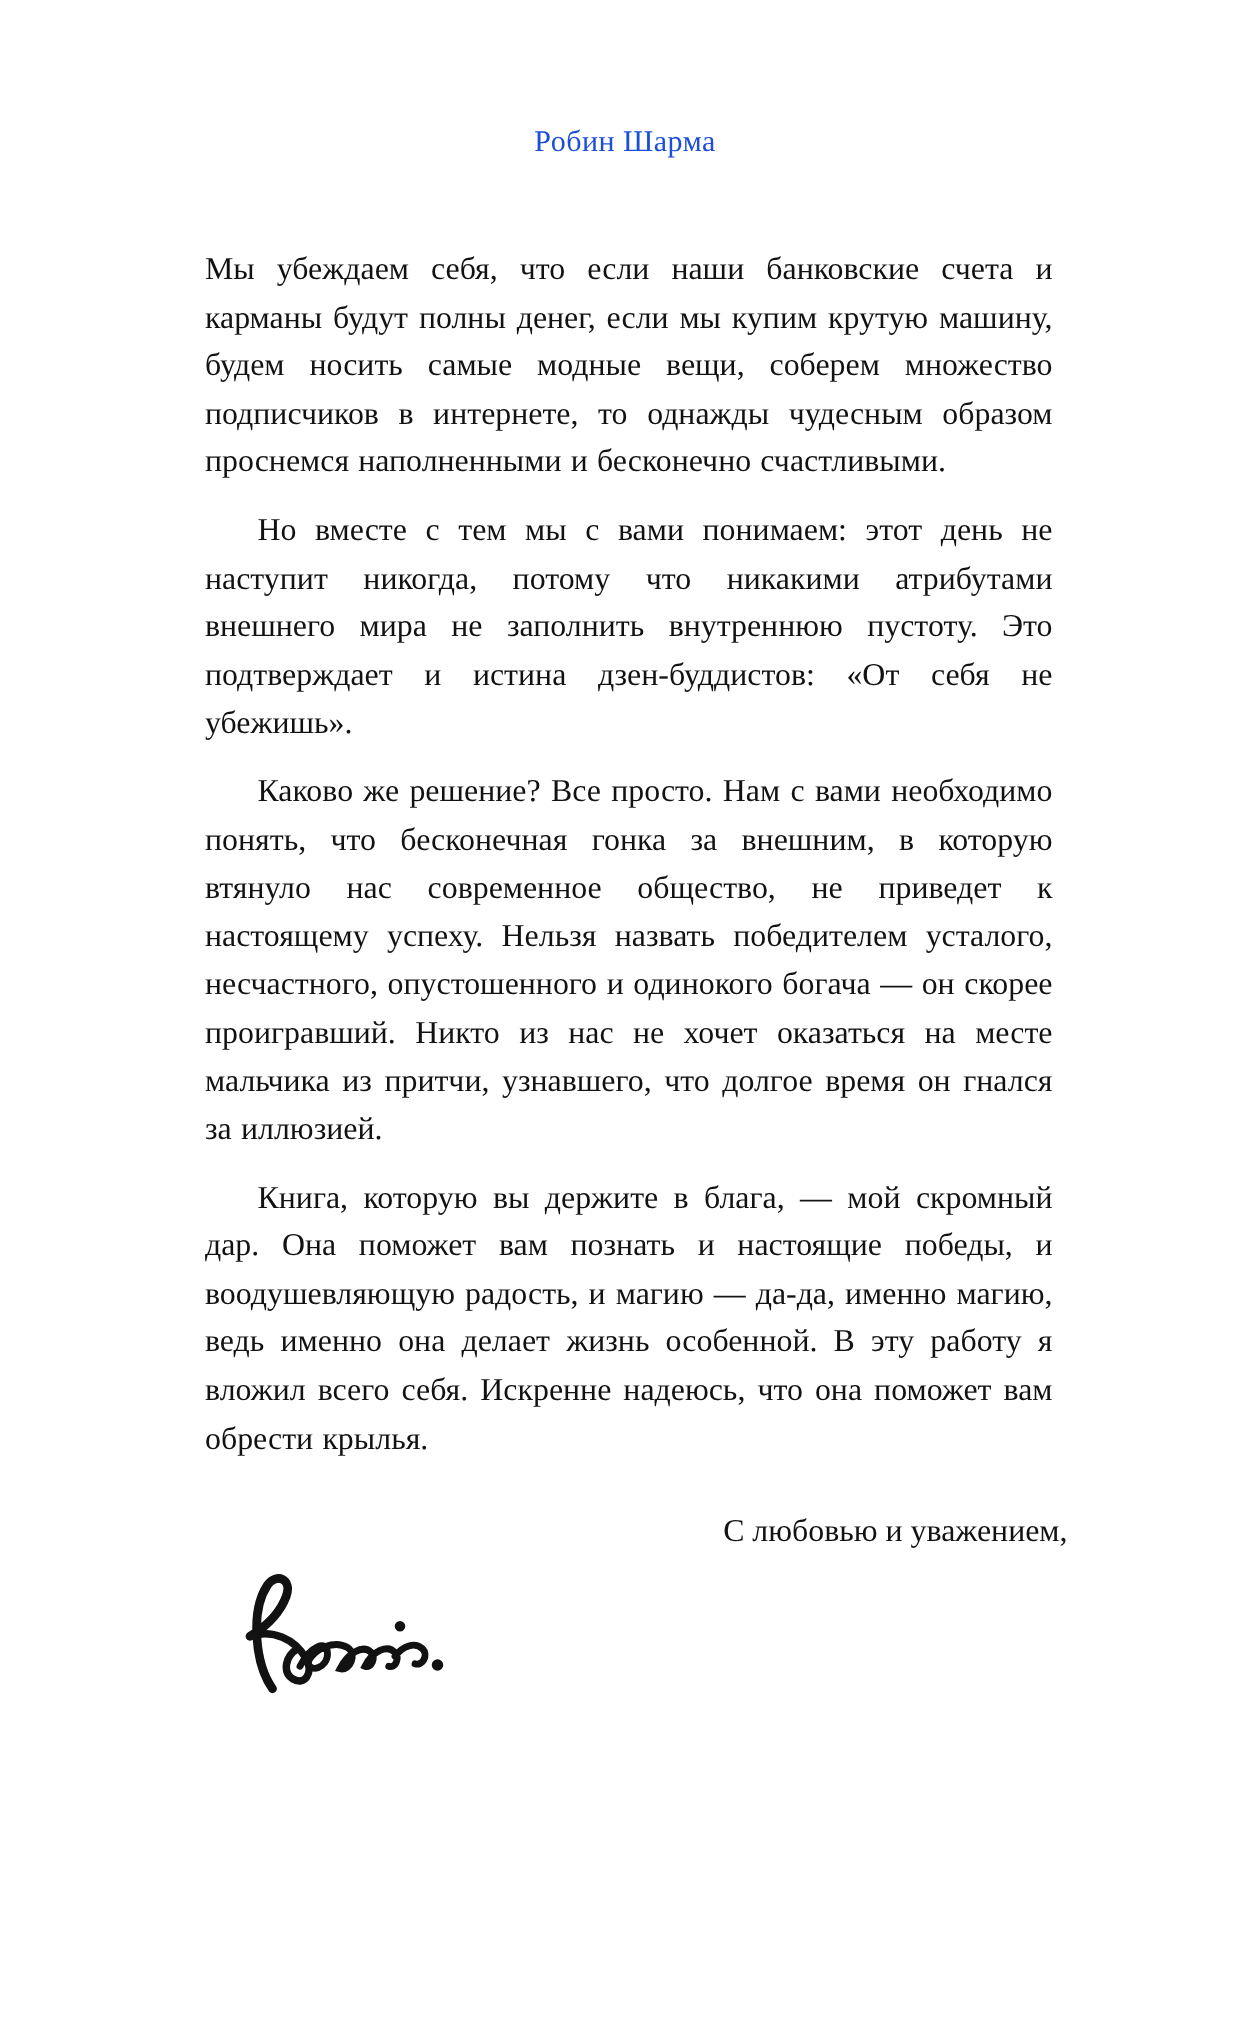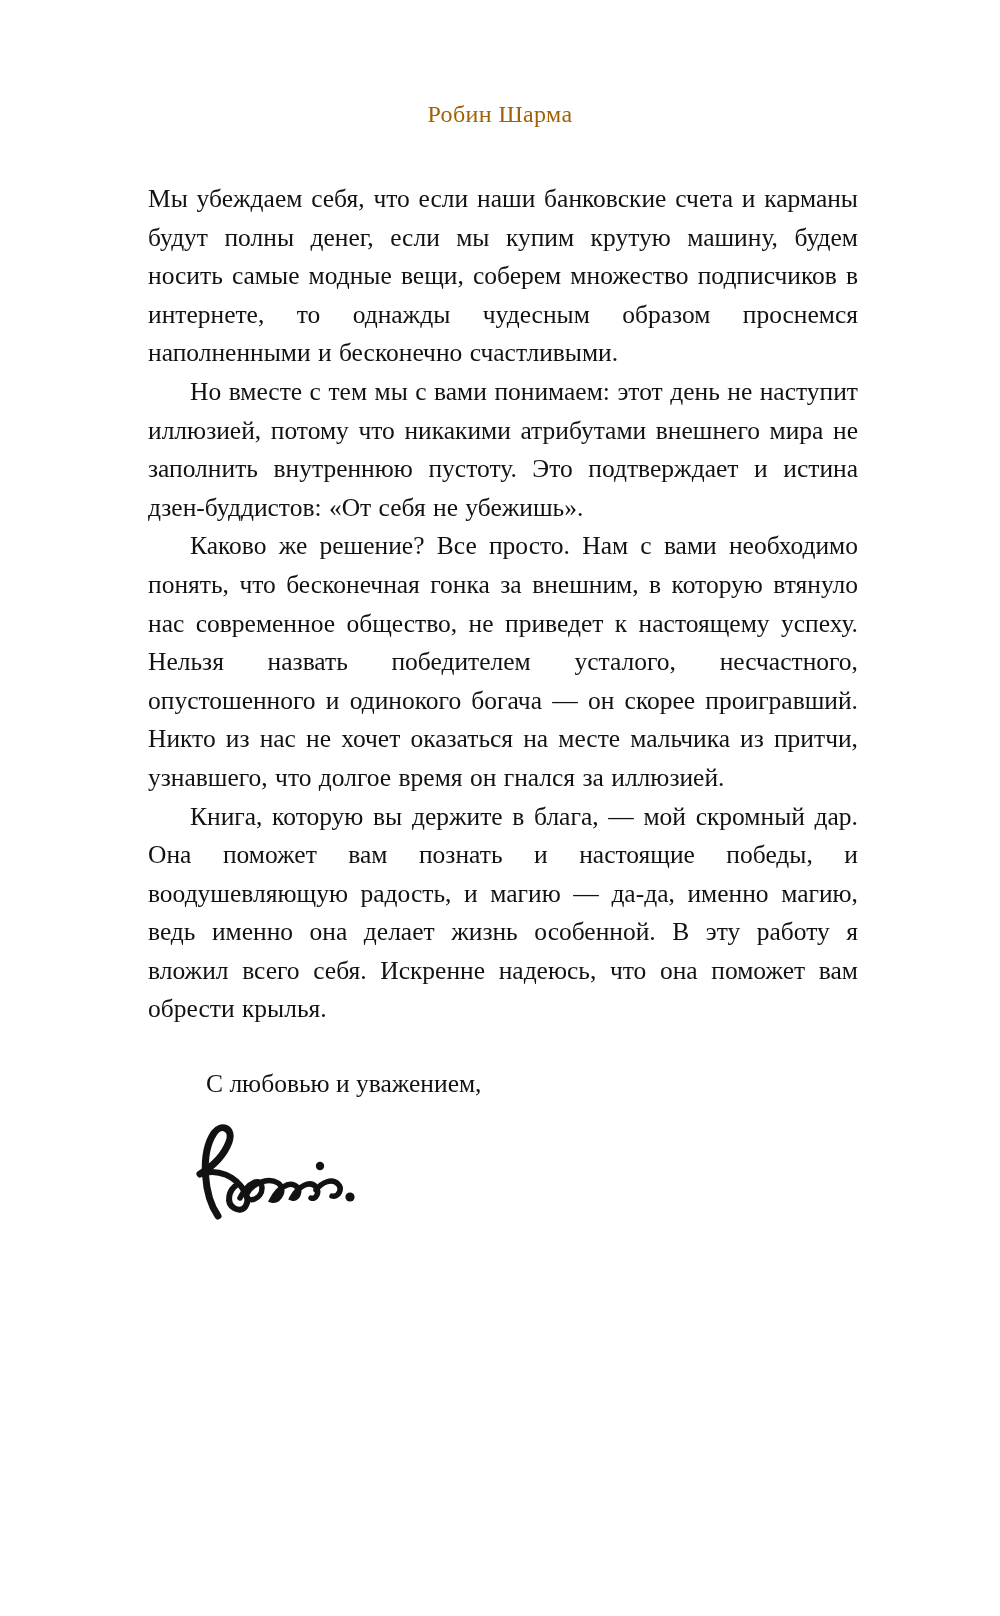--- a/index.html
+++ b/index.html
@@ -17,45 +17,45 @@
     overflow: hidden;
   }
   .running-header {
     position: absolute;
     top: 101px;
     left: 0;
     width: 100%;
     text-align: center;
     font-size: 24px;
     letter-spacing: 0.4px;
-    color: #a16207;
+    color: #1d4ed8;
   }
   .body-text {
     position: absolute;
     top: 180px;
     left: 148px;
     width: 710px;
     font-size: 25.5px;
     line-height: 38.6px;
     text-align: justify;
     color: #121212;
   }
   .para {
-    margin: 0;
+    margin: 16px;
     text-indent: 42px;
     word-spacing: 1px;
   }
   .para.first {
     text-indent: 0;
   }
   .closing {
-    margin: 16px;
+    margin: 4px;
     margin-top: 36px;
     text-indent: 42px;
-    text-align: left;
+    text-align: right;
   }
   .signature-block {
     margin-top: 10px;
     margin-left: 34px;
     height: 110px;
   }
   .signature-block svg {
     display: block;
   }
 </style>
@@ -63,21 +63,21 @@
 <body>
 
 <div class="page">
 
   <div class="running-header">Робин Шарма</div>
 
   <div class="body-text">
 
     <p class="para first">Мы убеждаем себя, что если наши банковские счета и карманы будут полны денег, если мы купим крутую машину, будем носить самые модные вещи, соберем множество подписчиков в интернете, то однажды чудесным образом проснемся наполненными и бесконечно счастливыми.</p>
 
-    <p class="para">Но вместе с тем мы с вами понимаем: этот день не наступит иллюзией, потому что никакими атрибутами внешнего мира не заполнить внутреннюю пустоту. Это подтверждает и истина дзен-буддистов: «От себя не убежишь».</p>
+    <p class="para">Но вместе с тем мы с вами понимаем: этот день не наступит никогда, потому что никакими атрибутами внешнего мира не заполнить внутреннюю пустоту. Это подтверждает и истина дзен-буддистов: «От себя не убежишь».</p>
 
     <p class="para">Каково же решение? Все просто. Нам с вами необходимо понять, что бесконечная гонка за внешним, в которую втянуло нас современное общество, не приведет к настоящему успеху. Нельзя назвать победителем усталого, несчастного, опустошенного и одинокого богача — он скорее проигравший. Никто из нас не хочет оказаться на месте мальчика из притчи, узнавшего, что долгое время он гнался за иллюзией.</p>
 
 
     <p class="para">Книга, которую вы держите в блага, — мой скромный дар. Она поможет вам познать и настоящие победы, и воодушевляющую радость, и магию — да-да, именно магию, ведь именно она делает жизнь особенной. В эту работу я вложил всего себя. Искренне надеюсь, что она поможет вам обрести крылья.</p>
 
     <p class="closing">С любовью и уважением,</p>
 
     <div class="signature-block">
       <svg width="190" height="108" viewBox="0 0 190 108" fill="none" xmlns="http://www.w3.org/2000/svg">

